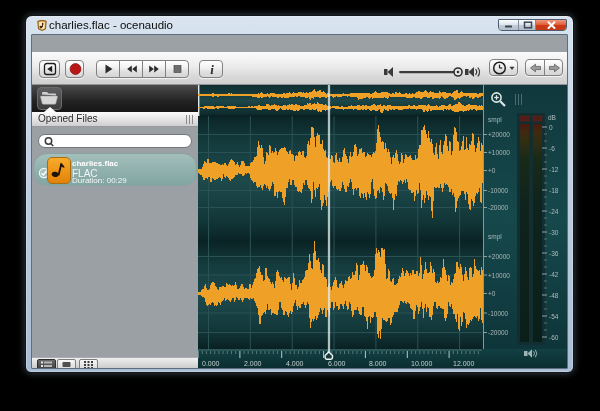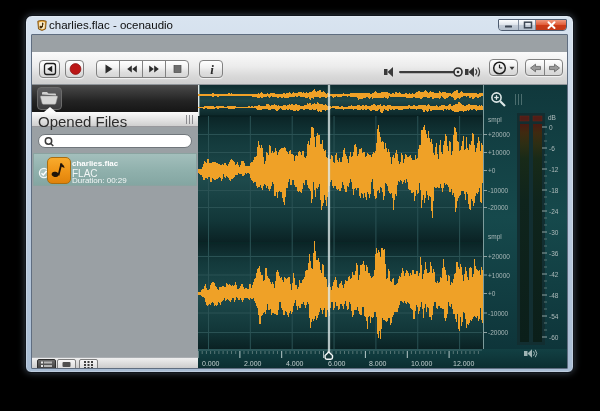--- a/index.html
+++ b/index.html
@@ -19,25 +19,25 @@
 #cclose{width:31px;background:linear-gradient(180deg,#f0987d 0%,#e2603c 45%,#cc3a16 55%,#c23a18 100%)}
 #client{position:absolute;left:5px;top:18px;width:537px;height:335px;background:#9ba1a5;overflow:hidden;border:1px solid #5f6d80;border-radius:1px}
 #menubar{position:absolute;left:0;top:0;width:100%;height:17px;background:linear-gradient(180deg,#fbfcfd,#eef1f4);border-bottom:1px solid #c9cdd2}
 .mi{position:absolute;top:4px;font-size:9.5px;color:#111}
 #toolbar{position:absolute;left:0;top:17px;width:100%;height:33px;background:linear-gradient(180deg,#fafafa 0%,#ececec 45%,#d9d9d9 75%,#cfcfcf 100%);border-bottom:1px solid #8f9499}
 .tb{position:absolute;border:1px solid #818181;border-radius:4px;background:linear-gradient(180deg,#ffffff 0%,#f2f2f2 40%,#dedede 70%,#d6d6d6 100%);box-shadow:0 1px 1px rgba(255,255,255,.7)}
 #sidebar{position:absolute;left:0;top:50px;width:166px;height:285px;background:#9aa0a4}
 #darkbar{position:absolute;left:0;top:0;width:166px;height:27px;background:linear-gradient(180deg,#4a4a4a,#232323 60%,#161616)}
 #foldbtn{position:absolute;left:5px;top:2px;width:25px;height:23px;border-radius:4px;background:linear-gradient(180deg,#5e5e60,#3c3c3e);border:1px solid #6b6b6b}
 #ofhead{position:absolute;left:0;top:27px;width:166px;height:15px;background:linear-gradient(180deg,#fbfbfb,#e3e3e3 55%,#cfcfcf);border-bottom:1px solid #98989c}
-#ofhead span{position:absolute;left:6px;top:1px;font-size:15px;color:#2c2c2c}
+#ofhead span{position:absolute;left:6px;top:1px;font-size:10px;color:#2c2c2c}
 #notch{position:absolute;left:12px;top:22px;width:0;height:0;border-left:6px solid transparent;border-right:6px solid transparent;border-bottom:5px solid #fbfbfb}
 #grip1{position:absolute;right:4px;top:3px;width:8px;height:9px;background:repeating-linear-gradient(90deg,#8a8a8e 0 1px,transparent 1px 3px)}
 #search{position:absolute;left:6px;top:49px;width:154px;height:14px;background:#fff;border:1px solid #70767b;border-radius:8px}
-#item{position:absolute;left:1px;top:68px;width:164px;height:33px;border-radius:0;background:linear-gradient(180deg,#a3bfbc,#8fb0ac 55%,#84a6a2);border:1px solid #8aa3a0}
+#item{position:absolute;left:1px;top:68px;width:164px;height:33px;border-radius:14px;background:linear-gradient(180deg,#a3bfbc,#8fb0ac 55%,#84a6a2);border:1px solid #8aa3a0}
 #iicon{position:absolute;left:13px;top:3px;width:24px;height:27px;border-radius:5px;background:linear-gradient(180deg,#f8ab2d,#ef9416 55%,#e0830b);border:1px solid #a96d10}
 #item .t1{position:absolute;left:38px;top:4.5px;font-size:8px;font-weight:bold;color:#fff}
 #item .t2{position:absolute;left:38px;top:13.5px;font-size:10px;color:#f2f6f6}
 #item .t3{position:absolute;left:38px;top:22px;font-size:8px;color:#f2f6f6}
 #botbar{position:absolute;left:0;top:272px;width:166px;height:13px;background:linear-gradient(180deg,#efefef,#d6d6d6 60%,#c4c4c4);border-top:1px solid #aaaeb2}
 .bb{position:absolute;top:1px;height:11px;border:1px solid #7e7e7e;border-radius:2px;background:linear-gradient(180deg,#f6f6f6,#d9d9d9)}
 #wavebox{position:absolute;left:166px;top:50px;width:369px;height:284px}
 #lcd{position:absolute;left:195px;top:4.5px;width:146px;height:25.5px;background:linear-gradient(160deg,#123234 0%,#0b2527 55%,#071d1f 100%);border-radius:4px;border:1px solid #3a3a3a;overflow:hidden}
 </style></head>
 <body>

